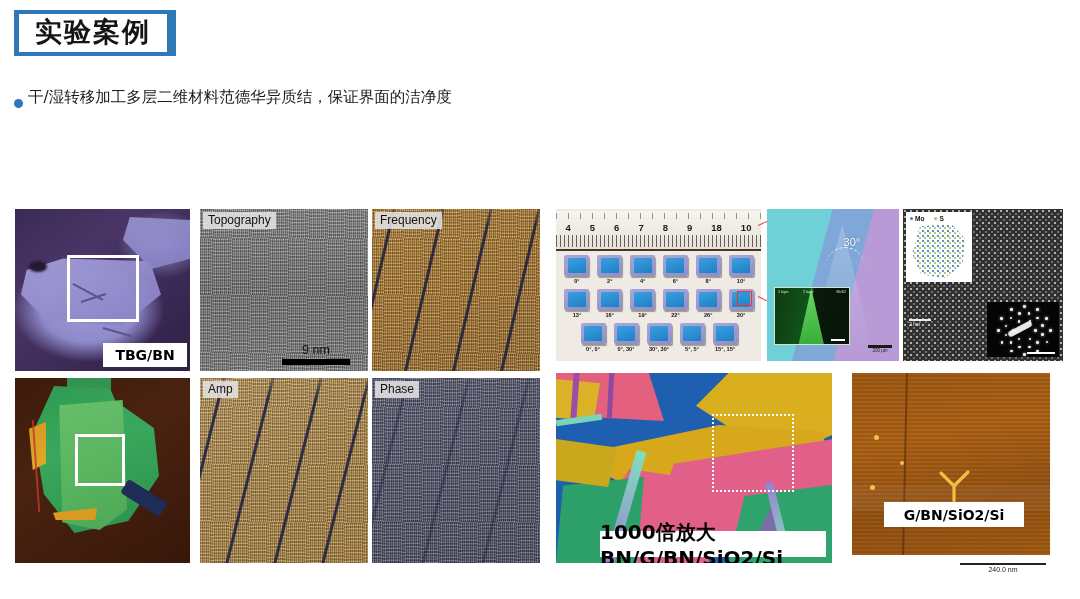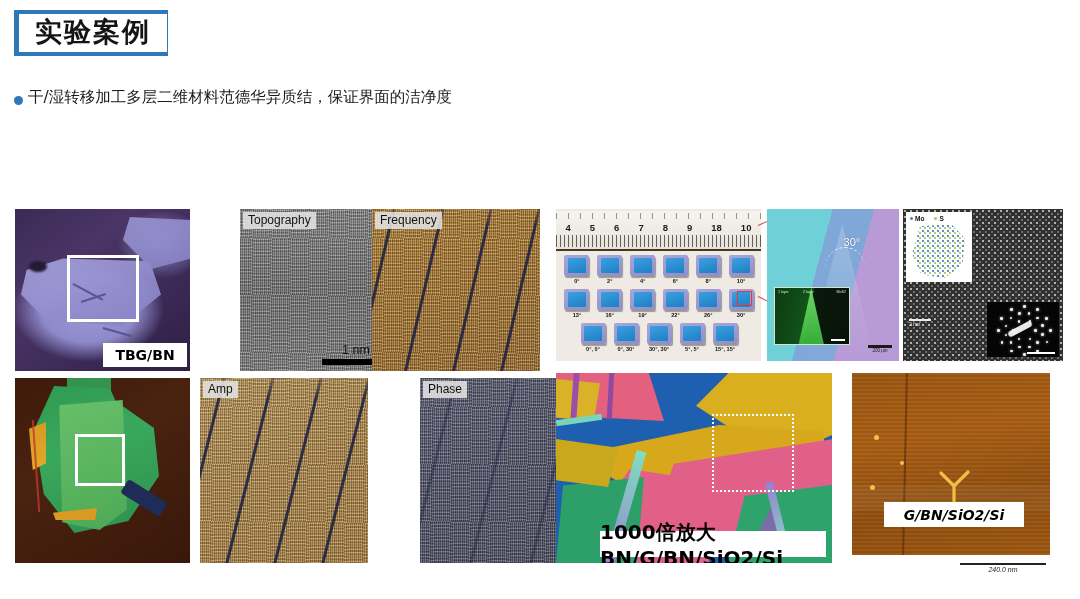--- a/index.html
+++ b/index.html
@@ -6,37 +6,37 @@
   body{
     width:1080px;height:599px;position:relative;overflow:hidden;
     font-family:"Liberation Sans","DejaVu Sans",sans-serif;
     color:#111;
   }
 
   
   #title-box{
     position:absolute;left:14px;top:10px;
     background:#2E78B8;
-    padding:4px 1px 4px 5px;
+    padding:4px 9px 4px 5px;
     display:flex;align-items:center;
   }
   #title-inner{
     background:#ffffff;
     padding:2px 16px 4px 16px;
     display:flex;align-items:center;justify-content:center;
   }
   #title-text{
     font-size:27px;font-weight:bold;letter-spacing:2px;
     line-height:32px;color:#141414;
     font-family:"DejaVu Sans","Liberation Sans",sans-serif;
   }
 
   
   #bullets{position:absolute;left:14px;top:86px;width:800px;}
-  .bullet-row{display:flex;align-items:center;margin-bottom:5px;}
+  .bullet-row{display:flex;align-items:flex-end;margin-bottom:5px;}
   .bullet-dot{
     width:9px;height:9px;border-radius:50%;background:#2E78B8;
     margin-top:7px;margin-right:5px;flex:0 0 auto;
   }
   .bullet-text{
     font-size:15.5px;line-height:22px;color:#1a1a1a;
     font-family:"DejaVu Sans","Liberation Sans",sans-serif;
   }
 
   
@@ -119,24 +119,24 @@
   #p-bntbg .redline{
     position:absolute;left:20px;top:42px;width:2px;height:92px;
     background:#c0392b;opacity:.8;transform:rotate(-4deg);
   }
   #roi-2{
     position:absolute;left:60px;top:56px;width:50px;height:52px;
     border:3px solid #ffffff;box-sizing:border-box;
   }
 
   
-  #p-topo{left:200px;top:209px;width:168px;height:162px;margin-left:40px;}
+  #p-topo{left:200px;top:209px;width:168px;height:162px;}
   #p-freq{left:372px;top:209px;width:168px;height:162px;}
   #p-amp {left:200px;top:378px;width:168px;height:185px;}
-  #p-phase{left:372px;top:378px;width:168px;height:185px;margin-left:48px;}
+  #p-phase{left:372px;top:378px;width:168px;height:185px;}
 
   .afm-noise{position:absolute;inset:0;}
   .afm-noise::after{
     content:"";position:absolute;inset:0;
     background-image:
       repeating-linear-gradient(91deg, rgba(255,255,255,.20) 0 1px, rgba(0,0,0,.20) 1px 2px, rgba(255,255,255,.10) 2px 3px, rgba(0,0,0,.12) 3px 4px),
       repeating-linear-gradient(3deg, rgba(255,255,255,.13) 0 1px, rgba(0,0,0,.16) 1px 3px),
       repeating-linear-gradient(177deg, rgba(0,0,0,.10) 0 2px, rgba(255,255,255,.09) 2px 4px);
     opacity:.95;
   }
@@ -379,21 +379,21 @@
   <div class="ybit2"></div>
   <div class="navy"></div>
   <div class="redline"></div>
   <div id="roi-2"></div>
 </div>
 
 <div class="panel" id="p-topo">
   <div class="afm-noise"></div>
   <div class="tagtl">Topography</div>
   <div id="scalebar-10nm">
-    <span class="lbl">1 nm</span>
+    <span class="lbl">9 nm</span>
     <span class="bar"></span>
   </div>
 </div>
 
 <div class="panel" id="p-freq">
   <div class="afm-noise"></div>
   <div class="stripes">
     <div class="s" style="left:6%;transform:rotate(13deg);"></div>
     <div class="s" style="left:30%;transform:rotate(13deg);"></div>
     <div class="s" style="left:54%;transform:rotate(13deg);"></div>
@@ -640,21 +640,21 @@
   <div class="r" style="left:0;top:66px;width:62px;height:48px;background:#c9a81e;clip-path:polygon(0 0,100% 18%,84% 100%,0 86%);"></div>
   <div class="r" style="right:0;bottom:0;width:104px;height:78px;background:#2ea36c;clip-path:polygon(16% 14%,100% 0,100% 100%,0 100%);"></div>
   <div class="r" style="left:196px;bottom:18px;width:40px;height:40px;background:#8f5fb8;clip-path:polygon(50% 0,100% 100%,0 100%);opacity:.8;"></div>
   <div class="r" style="left:64px;top:76px;width:10px;height:120px;background:linear-gradient(180deg,#7ee0c0,#9a7fd0);transform:rotate(16deg);"></div>
   <div class="r" style="left:218px;top:108px;width:8px;height:76px;background:linear-gradient(180deg,#9a7fd0,#7ee0c0);transform:rotate(-14deg);"></div>
   <div class="r" style="left:0;top:44px;width:46px;height:6px;background:#7ad4b8;transform:rotate(-8deg);"></div>
   <div id="roi-1000x"></div>
   <div class="cap" id="cap-1000x">1000倍放大 BN/G/BN/SiO2/Si</div>
 </div>
 
-<div class="panel" id="p-gbn" style="overflow:visible;font-style:italic;">
+<div class="panel" id="p-gbn" style="overflow:visible;">
   <div class="scan"></div>
   <div class="edge"></div>
   <div class="band"></div>
   <div class="yspot" style="left:22px;top:62px;width:5px;height:5px;"></div>
   <div class="yspot" style="left:48px;top:88px;width:4px;height:4px;"></div>
   <div class="yspot" style="left:18px;top:112px;width:5px;height:5px;"></div>
   <div class="why">
     <svg width="34" height="34" viewBox="0 0 34 34" aria-hidden="true">
       <path d="M3 4 L16 17 L30 3 M16 17 L16 32" stroke="#f0bf46" stroke-width="3.2" fill="none" stroke-linecap="round"></path>
     </svg>

